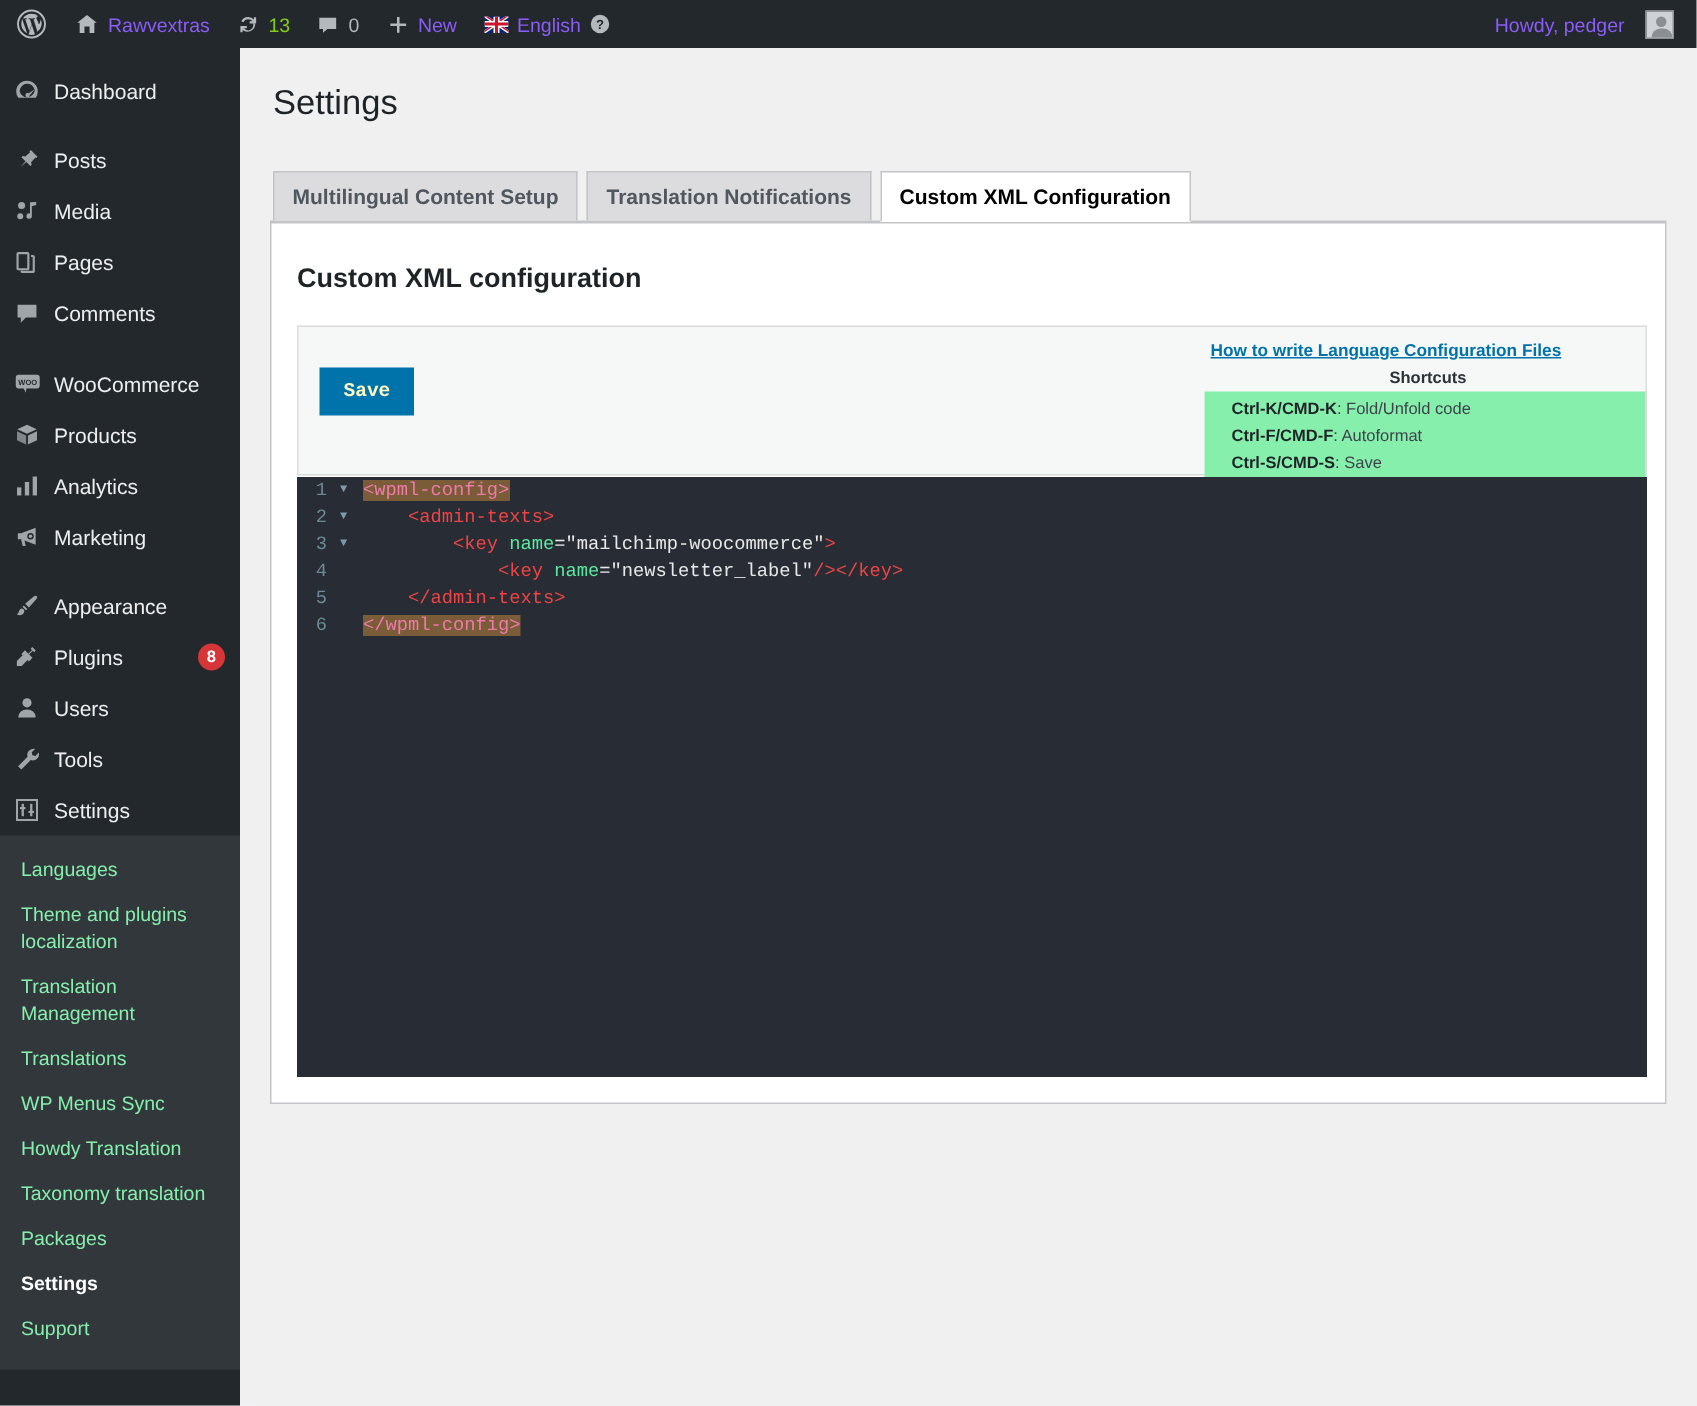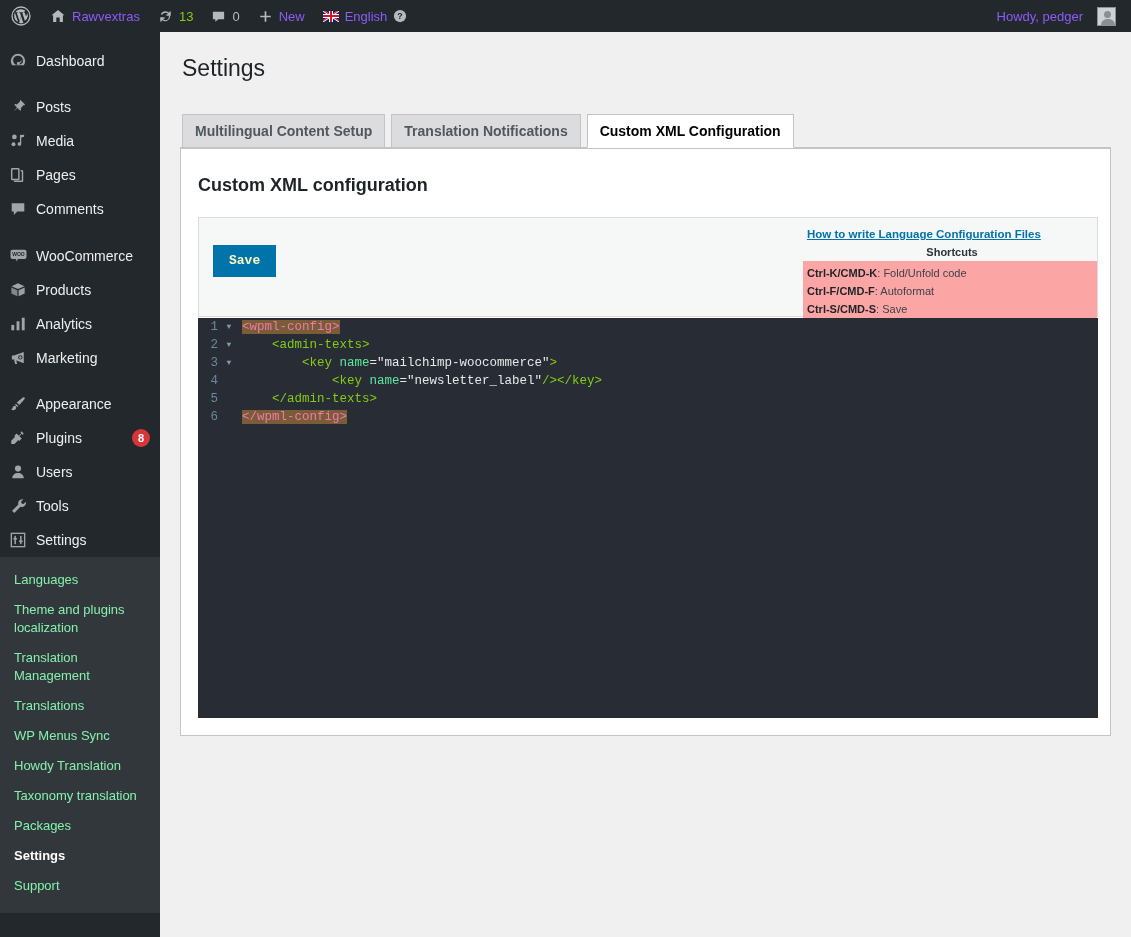--- a/index.html
+++ b/index.html
@@ -169,21 +169,21 @@
   .toolbar-right {
     margin-left: auto; width: 298px;
     padding: 8px 0 0 4px;
     font-size: 11px; color: #2c3338;
   }
   .help-link {
     color: #0073aa; font-weight: 700; text-decoration: underline;
     font-size: 11.5px; display: block; padding: 2px 0 6px 4px;
   }
   .shortcuts-title { font-weight: 700; padding: 0 0 3px 4px; text-align: center; }
-  .shortcuts-box { background: #fca5a5; padding: 3px 4px 5px 4px; }
+  .shortcuts-box { background: #86efac; padding: 3px 4px 5px 18px; }
   .sc-row { line-height: 18px; }
   .sc-key { font-weight: 700; color: #1d2327; }
   .sc-desc { color: #3c434a; }
 
   
   .editor {
     position: absolute; left: 17px; top: 169px;
     width: 900px; height: 400px;
     background: #282c34;
     overflow: hidden;
@@ -196,21 +196,21 @@
   }
   .ln {
     width: 24px; min-width: 24px; text-align: right;
     color: #6b8a98; padding-right: 4px; user-select: none;
   }
   .fold {
     width: 14px; min-width: 14px; text-align: center;
     color: #7d9aa8; font-size: 8px; line-height: 18px; user-select: none;
   }
   .code-text { white-space: pre; padding-left: 6px; }
-  .tok-tag { color: #84cc16; }
+  .tok-tag { color: #ef4444; }
   .tok-tag-hl { color: #ef7aa8; background: #7a5c38; }
   .tok-attr { color: #5ce8a0; }
   .tok-eq { color: #e6e6e6; }
   .tok-str { color: #e8e8e8; }
 </style>
 </head>
 <body>
 
 <div id="adminbar">
   <div class="ab-item wp-logo">

